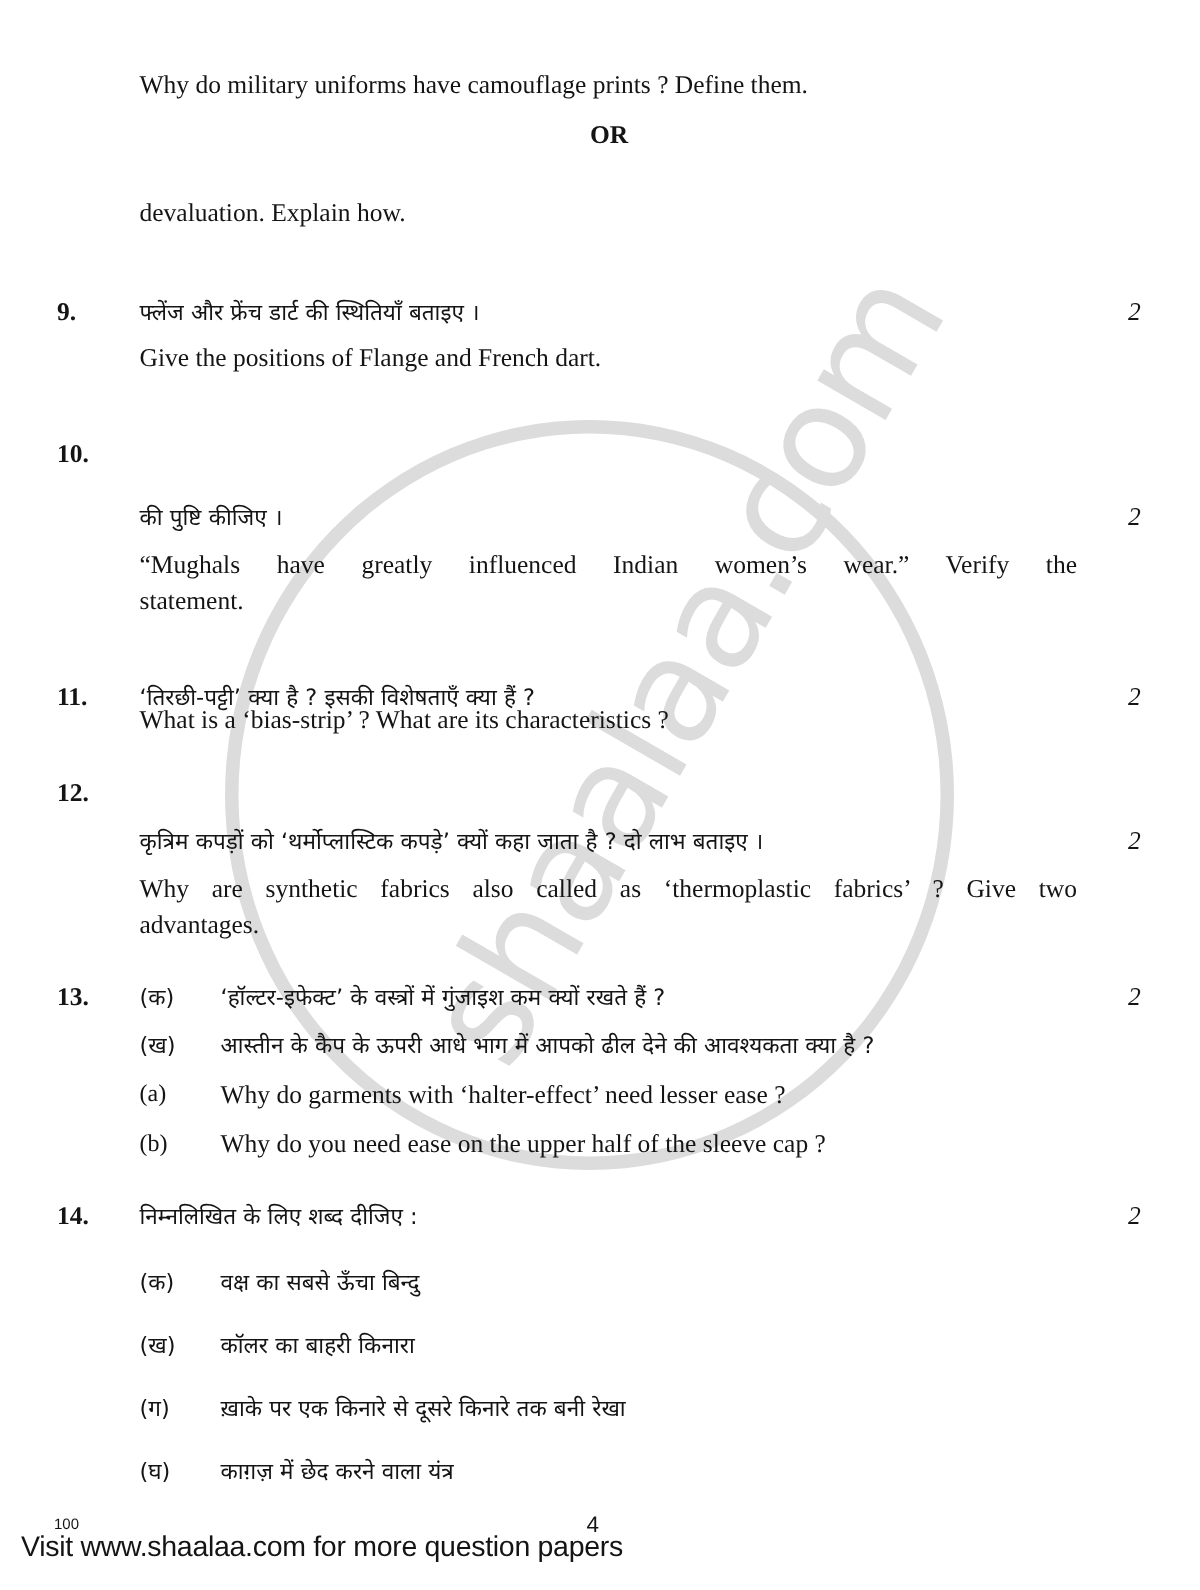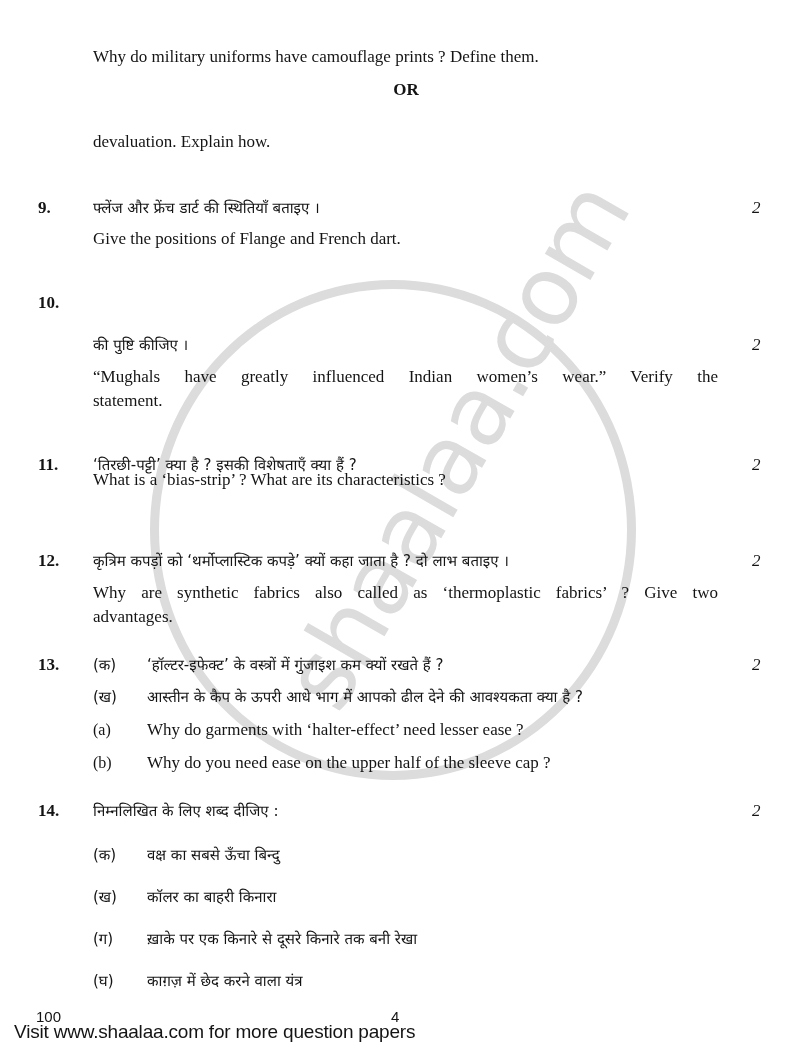--- a/index.html
+++ b/index.html
@@ -97,21 +97,21 @@
       transform-origin: 50% 50%;
       pointer-events: none;
       letter-spacing: -2px;
     }
     .content { position: absolute; left: 0; top: 0; width: 800px; height: 1060px; }
     .footer-code {
       position: absolute;
       left: 36px;
       top: 1009px;
       font-family: "Liberation Sans", "DejaVu Sans", sans-serif;
-      font-size: 15px;
+      font-size: 10px;
       line-height: 16px;
     }
     .footer-page {
       position: absolute;
       left: 391px;
       top: 1009px;
       font-family: "Liberation Sans", "DejaVu Sans", sans-serif;
       font-size: 15px;
       line-height: 16px;
     }
@@ -148,21 +148,21 @@
     <div class="line hi" style="left:93px; top:334px;">की पुष्टि कीजिए ।</div>
     <div class="marks" style="top:334px;">2</div>
     <div class="line justify" style="left:93px; top:366px; width:625px;">“Mughals have greatly influenced Indian women’s wear.” Verify the</div>
     <div class="line" style="left:93px; top:390px;">statement.</div>
 
     <div class="qnum" style="top:454px;">11.</div>
     <div class="line hi" style="left:93px; top:454px;">‘तिरछी-पट्टी’ क्या है ? इसकी विशेषताएँ क्या हैं ?</div>
     <div class="marks" style="top:454px;">2</div>
     <div class="line" style="left:93px; top:469px;">What is a ‘bias-strip’ ? What are its characteristics ?</div>
 
-    <div class="qnum" style="top:550px;">12.</div>
+    <div class="qnum" style="top:518px;">12.</div>
     <div class="line hi" style="left:93px; top:550px;">कृत्रिम कपड़ों को ‘थर्मोप्लास्टिक कपड़े’ क्यों कहा जाता है ? दो लाभ बताइए ।</div>
     <div class="marks" style="top:550px;">2</div>
     <div class="line justify" style="left:93px; top:582px; width:625px;">Why are synthetic fabrics also called as ‘thermoplastic fabrics’ ? Give two</div>
     <div class="line" style="left:93px; top:606px;">advantages.</div>
 
     <div class="qnum" style="top:654px;">13.</div>
     <div class="sub-label hi" style="left:93px; top:654px;">(क)</div>
     <div class="line hi" style="left:147px; top:654px;">‘हॉल्टर-इफेक्ट’ के वस्त्रों में गुंजाइश कम क्यों रखते हैं ?</div>
     <div class="marks" style="top:654px;">2</div>
 

